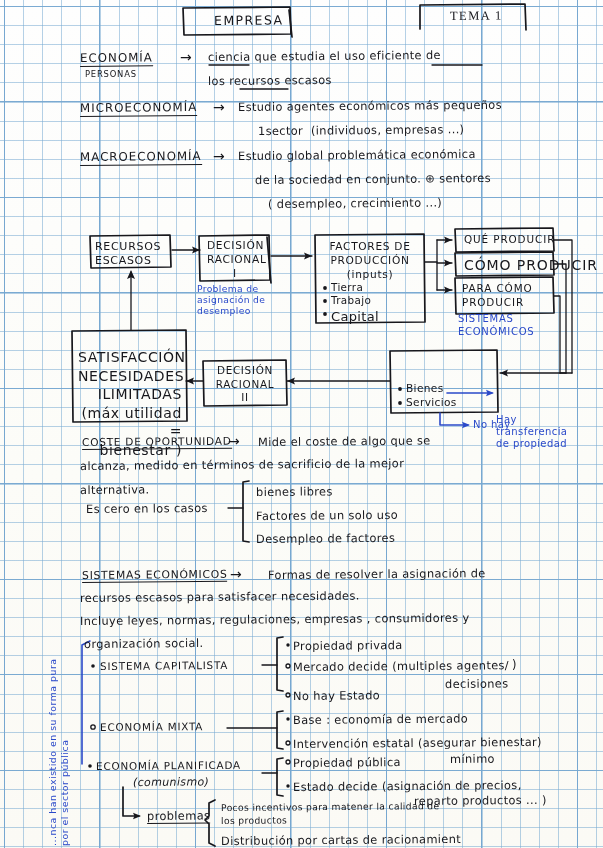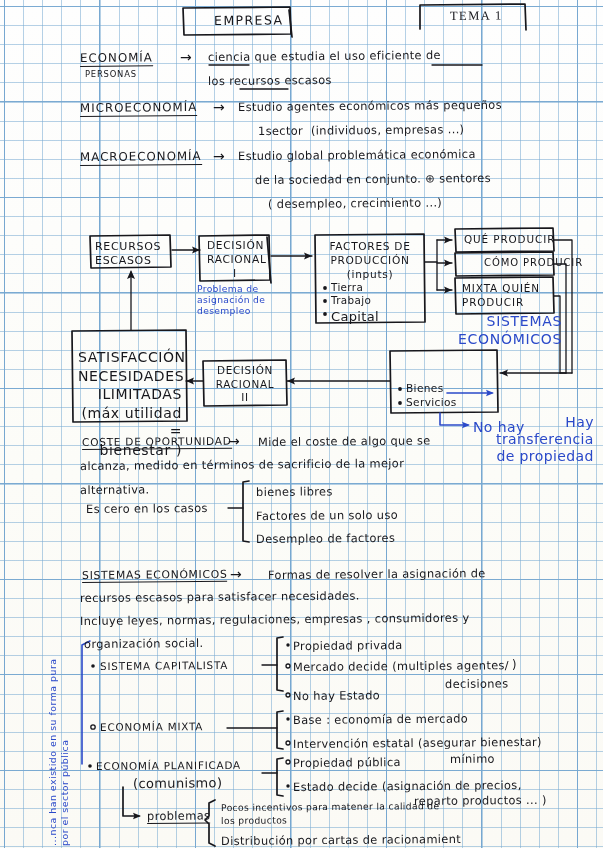--- a/index.html
+++ b/index.html
@@ -27,21 +27,21 @@
     font-family:"DejaVu Sans", sans-serif;
     font-size:11.4px;
     line-height:1.06;
     letter-spacing:.35px;
     white-space:pre;
     transform-origin:left top;
   }
   .blue{color:#2a49c9;}
   .cap{letter-spacing:.9px;}
   .small{font-size:9.2px;}
-  .tiny{font-size:14px;letter-spacing:.4px;text-align:right;}
+  .tiny{font-size:10px;letter-spacing:.4px;}
   .u{border-bottom:1.3px solid #17171c;padding-bottom:1px;}
   .sk1{transform:rotate(-.5deg);}
 
   
   svg.layer{position:absolute;left:0;top:0;width:603px;height:848px;pointer-events:none;}
   .stroke{fill:none;stroke:#17171c;stroke-width:1.7;stroke-linecap:round;stroke-linejoin:round;}
   .stroke-b{fill:none;stroke:#2a49c9;stroke-width:1.6;stroke-linecap:round;stroke-linejoin:round;}
   .thin{stroke-width:1.3;}
   .fillk{fill:#17171c;stroke:none;}
   .fillb{fill:#2a49c9;stroke:none;}
@@ -181,22 +181,22 @@
 desempleo</div>
 
   <div class="ink cap" style="left:320px;top:240px;font-size:10.6px;line-height:1.3;letter-spacing:.7px;text-align:center;width:100px;">FACTORES DE
 PRODUCCIÓN
 (inputs)</div>
   <div class="ink" style="left:331px;top:282px;font-size:10.4px;">Tierra</div>
   <div class="ink" style="left:331px;top:295px;font-size:10.4px;">Trabajo</div>
   <div class="ink" style="left:331px;top:310px;font-size:13px;">Capital</div>
 
   <div class="ink cap" style="left:464px;top:234px;font-size:10.4px;letter-spacing:.9px;">QUÉ PRODUCIR</div>
-  <div class="ink cap" style="left:484px;top:258px;font-size:10px;letter-spacing:.9px;">CÓMO PRODUCIR</div>
-  <div class="ink cap" style="left:462px;top:282px;font-size:10.4px;letter-spacing:.9px;line-height:1.3;">MIXTA QUIÉN
+  <div class="ink cap" style="left:464px;top:258px;font-size:14px;letter-spacing:.9px;">CÓMO PRODUCIR</div>
+  <div class="ink cap" style="left:462px;top:282px;font-size:10.4px;letter-spacing:.9px;line-height:1.3;">PARA CÓMO
 PRODUCIR</div>
   <div class="ink blue cap tiny" style="left:458px;top:313px;line-height:1.25;letter-spacing:.7px;">SISTEMAS
 ECONÓMICOS</div>
 
   <div class="ink cap" style="left:78px;top:340px;font-size:14px;line-height:1.33;letter-spacing:.6px;text-align:right;width:104px;margin-top:8px;">SATISFACCIÓN
 NECESIDADES
 ILIMITADAS
 (máx utilidad
 =
 bienestar )</div>
@@ -235,21 +235,21 @@
   <div class="ink sk1" style="left:445px;top:678px;">decisiones</div>
   <div class="ink" style="left:512px;top:659px;">)</div>
   <div class="ink sk1" style="left:293px;top:690px;">No hay Estado</div>
 
   <div class="ink cap sk1" style="left:100px;top:722px;font-size:10.4px;letter-spacing:.8px;">ECONOMÍA MIXTA</div>
   <div class="ink sk1" style="left:293px;top:714px;">Base : economía de mercado</div>
   <div class="ink sk1" style="left:293px;top:738px;">Intervención estatal (asegurar bienestar)</div>
   <div class="ink sk1" style="left:450px;top:753px;">mínimo</div>
 
   <div class="ink cap sk1" style="left:96px;top:761px;font-size:10.4px;letter-spacing:.8px;">ECONOMÍA PLANIFICADA</div>
-  <div class="ink sk1" style="left:133px;top:777px;font-size:13px;">(comunismo)</div>
+  <div class="ink sk1" style="left:133px;top:777px;font-size:11px;font-style:italic;">(comunismo)</div>
   <div class="ink sk1" style="left:293px;top:757px;">Propiedad pública</div>
   <div class="ink sk1" style="left:293px;top:781px;">Estado decide (asignación de precios,</div>
   <div class="ink sk1" style="left:414px;top:795px;">reparto productos ... )</div>
 
   <svg class="layer" viewBox="0 0 603 848">
     <circle class="fillk" cx="93" cy="666" r="1.8"></circle>
     <circle class="stroke thin" cx="93" cy="727" r="2.2"></circle>
     <circle class="fillk" cx="90" cy="766" r="1.8"></circle>
     <circle class="fillk" cx="288" cy="645" r="1.7"></circle>
     <circle class="stroke thin" cx="288" cy="666" r="2"></circle>

